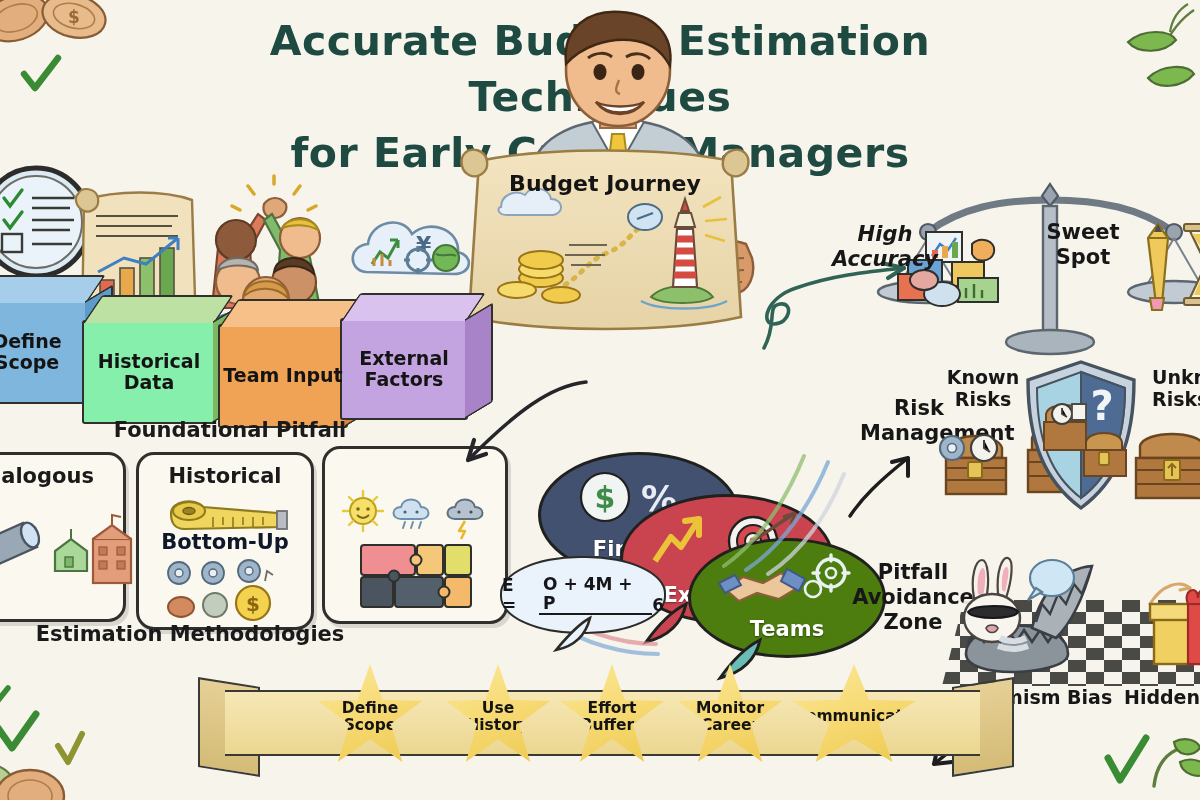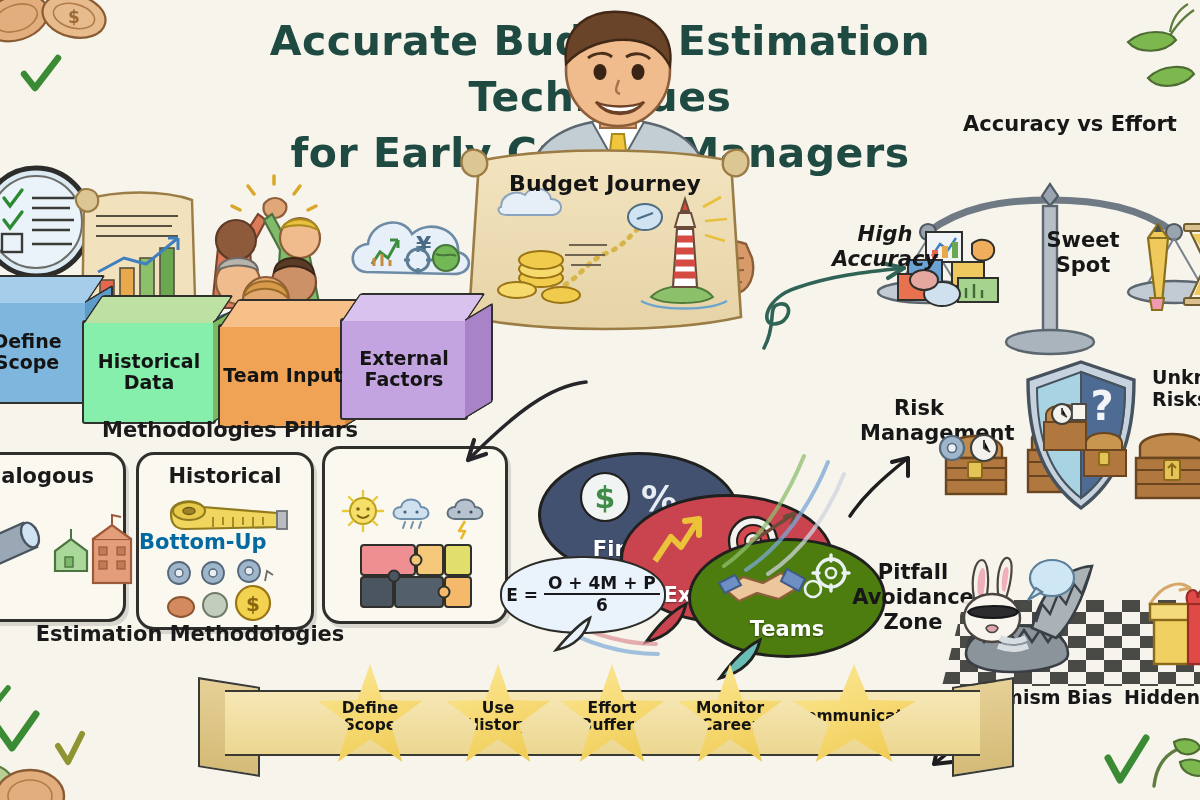--- a/index.html
+++ b/index.html
@@ -33,22 +33,22 @@
   
   .card{
     position:absolute;background:#fbf8f0;border:3px solid #2f2f2c;border-radius:18px;
     box-shadow:3px 4px 0 rgba(60,60,60,.16);
   }
   .card .ctitle{
     position:absolute;left:0;right:0;top:9px;text-align:center;
     font-size:21px;font-weight:bold;color:#1a1a1a;
   }
   .card .csub{
-    position:absolute;left:0;right:0;top:75px;
-    font-size:21px;font-weight:bold;color:#0369a1;
+    position:absolute;left:0;right:0;top:75px;text-align:center;
+    font-size:21px;font-weight:bold;color:#0f172a;
   }
 
   
   .bub{position:absolute;border:3px solid #20201e;border-radius:50%;
        display:flex;align-items:flex-end;justify-content:center;}
   .bub .btext{font-size:21px;font-weight:bold;color:#fff;padding-bottom:14px;
        text-shadow:0 1px 2px rgba(0,0,0,.45);}
 
   
   #banner{
@@ -69,21 +69,21 @@
     margin-top:6px;white-space:pre-line;}
 
   .cap{font-size:21px;font-weight:bold;color:#1a1a1a;text-align:center;}
   .sectlbl{font-size:21px;font-weight:bold;color:#171717;text-align:center;line-height:1.18;white-space:pre-line;}
   .smalllbl{font-size:19px;font-weight:bold;color:#171717;text-align:center;line-height:1.18;white-space:pre-line;}
 
   .formula{
     position:absolute;background:#eaf2fb;border:2.5px solid #2b2b28;border-radius:48%;
     display:flex;align-items:center;justify-content:center;
   }
-  .frac{display:inline-flex;flex-direction:column;align-items:center;vertical-align:middle;}
+  .frac{display:inline-flex;flex-direction:row;align-items:flex-end;vertical-align:middle;}
   .frac .num{border-bottom:2px solid #1a1a1a;padding:0 4px;line-height:1.12;}
   .frac .den{line-height:1.2;}
   svg{display:block;overflow:visible;}
 </style>
 </head>
 <body>
 
 <div id="stage">
 
   <svg class="abs" style="left:-12px;top:-8px;" width="150" height="120">
@@ -289,21 +289,21 @@
 
   <div class="cube abs" style="left:340px;top:318px;width:124px;height:98px;background:#c4a4e0;">
     <div class="top" style="background:#d9c2ee;"></div>
     <div class="side" style="background:#a983c8;"></div>
     <div class="face">
       <span class="ctext">External
 Factors</span>
     </div>
   </div>
 
-  <div class="abs cap" style="left:60px;top:418px;width:340px;">Methodologies Pillars</div>
+  <div class="abs cap" style="left:60px;top:418px;width:340px;">Foundational Pitfall</div>
 
   <div class="card" style="left:-62px;top:452px;width:182px;height:164px;">
     <div class="ctitle">Analogous</div>
     <svg class="abs" style="left:8px;top:44px;" width="168" height="112">
       <path d="M2,56 L74,24 L88,48 L16,80 Z" fill="#9aa7b4" stroke="#4a5560" stroke-width="2.4"></path>
       <ellipse cx="81" cy="36" rx="8" ry="13" fill="#cfe3f5" stroke="#4a5560" stroke-width="2.4" transform="rotate(-24 81 36)"></ellipse>
       <path d="M26,74 L20,104 M26,74 L40,100 M26,74 L10,98" stroke="#4a5560" stroke-width="3.4"></path>
       <path d="M106,72 L106,52 L122,40 L138,52 L138,72 Z" fill="#a9d89a" stroke="#4d7340" stroke-width="2.2"></path>
       <rect x="116" y="58" width="8" height="10" fill="#7bb86a" stroke="#4d7340" stroke-width="1.4"></rect>
       <path d="M122,40 L122,30" stroke="#4d7340" stroke-width="2"></path>
@@ -462,21 +462,20 @@
   </div>
   <svg class="abs" style="left:552px;top:614px;" width="46" height="40">
     <path d="M4,36 C14,24 26,10 38,4 C34,20 24,32 4,36 Z" fill="#eaf2fb" stroke="#2b2b28" stroke-width="2.6"></path>
   </svg>
 
   <svg class="abs" style="left:756px;top:244px;" width="160" height="110">
     <path d="M8,104 C22,78 10,62 24,60 C38,58 34,80 18,80 C4,80 10,54 40,44 C74,32 108,28 148,24" fill="none" stroke="#2f6355" stroke-width="3.6" stroke-linecap="round"></path>
     <path d="M148,24 L130,20 M148,24 L132,34" fill="none" stroke="#2f6355" stroke-width="4.2" stroke-linecap="round"></path>
   </svg>
 
-  <div class="abs sectlbl" style="left:955px;top:112px;width:230px;">Accuracy vs Effort</div>
 
   <svg class="abs" style="left:900px;top:150px;" width="310" height="200">
 
     <path d="M28,82 C60,58 100,50 150,50 C200,50 240,58 274,82" fill="none" stroke="#6f7a84" stroke-width="7" stroke-linecap="round"></path>
     <path d="M150,34 L158,46 L150,56 L142,46 Z" fill="#9aa4ae" stroke="#4f5a64" stroke-width="2.2"></path>
     <rect x="143" y="56" width="14" height="132" fill="#b6bfc8" stroke="#5b666f" stroke-width="2.4"></rect>
     <ellipse cx="150" cy="192" rx="44" ry="12" fill="#aab4bd" stroke="#5b666f" stroke-width="2.4"></ellipse>
 
     <circle cx="28" cy="82" r="8" fill="#9aa4ae" stroke="#4f5a64" stroke-width="2.2"></circle>
     <circle cx="274" cy="82" r="8" fill="#9aa4ae" stroke="#4f5a64" stroke-width="2.2"></circle>
@@ -511,25 +510,27 @@
     <path d="M22,80 L36,80 L34,92 L24,92 Z" fill="#ef9aae" stroke="#8a6f1d" stroke-width="2"></path>
     <rect x="56" y="6" width="50" height="7" rx="2" fill="#d8c18f" stroke="#6f5c30" stroke-width="2"></rect>
     <rect x="56" y="80" width="50" height="7" rx="2" fill="#d8c18f" stroke="#6f5c30" stroke-width="2"></rect>
     <path d="M62,13 L100,13 L84,46 L100,80 L62,80 L78,46 Z" fill="#f8f3e4" stroke="#6f5c30" stroke-width="2.2"></path>
     <path d="M64,16 L98,16 L83,44 Z" fill="#f0c95c"></path>
     <path d="M66,77 L96,77 L90,58 C86,54 78,54 74,58 Z" fill="#f0c95c"></path>
   </svg>
 
   <div class="abs sectlbl" style="left:820px;top:222px;width:130px;font-style:italic;">High
 Accuracy</div>
-  <div class="abs sectlbl" style="left:1024px;top:228px;width:118px;">Sweet
+  <div class="abs sectlbl" style="left:1024px;top:220px;width:118px;">Sweet
 Spot</div>
 
   <div class="abs sectlbl" style="left:860px;top:396px;width:118px;">Risk
 Management</div>
+  <div class="abs smalllbl" style="left:930px;top:366px;width:106px;">Known
+Risks</div>
   <div class="abs smalllbl" style="left:1152px;top:366px;width:106px;text-align:left;">Unknown
 Risks</div>
 
   <svg class="abs" style="left:928px;top:418px;" width="106" height="84">
     <path d="M22,30 C24,14 70,14 74,30 L74,40 L22,40 Z" fill="#c08a4c" stroke="#6a4520" stroke-width="2.4"></path>
     <rect x="18" y="40" width="60" height="36" fill="#b0783f" stroke="#6a4520" stroke-width="2.4"></rect>
     <path d="M18,50 L78,50 M18,62 L78,62" stroke="#6a4520" stroke-width="1.8"></path>
     <rect x="40" y="44" width="14" height="16" rx="2" fill="#e6c356" stroke="#8a6a1a" stroke-width="2"></rect>
     <circle cx="56" cy="30" r="13" fill="#f3f2ed" stroke="#3f3f3b" stroke-width="2.2"></circle>
     <path d="M56,22 L56,30 L62,34" stroke="#3f3f3b" stroke-width="2"></path>

